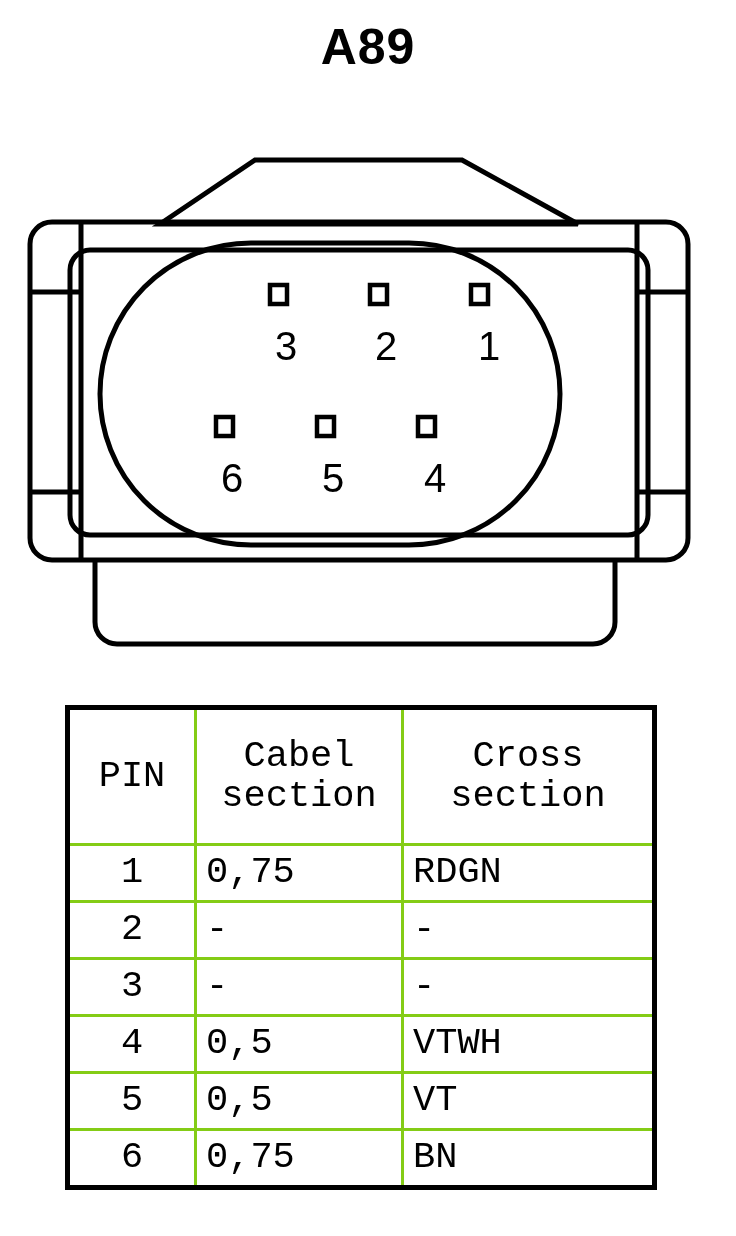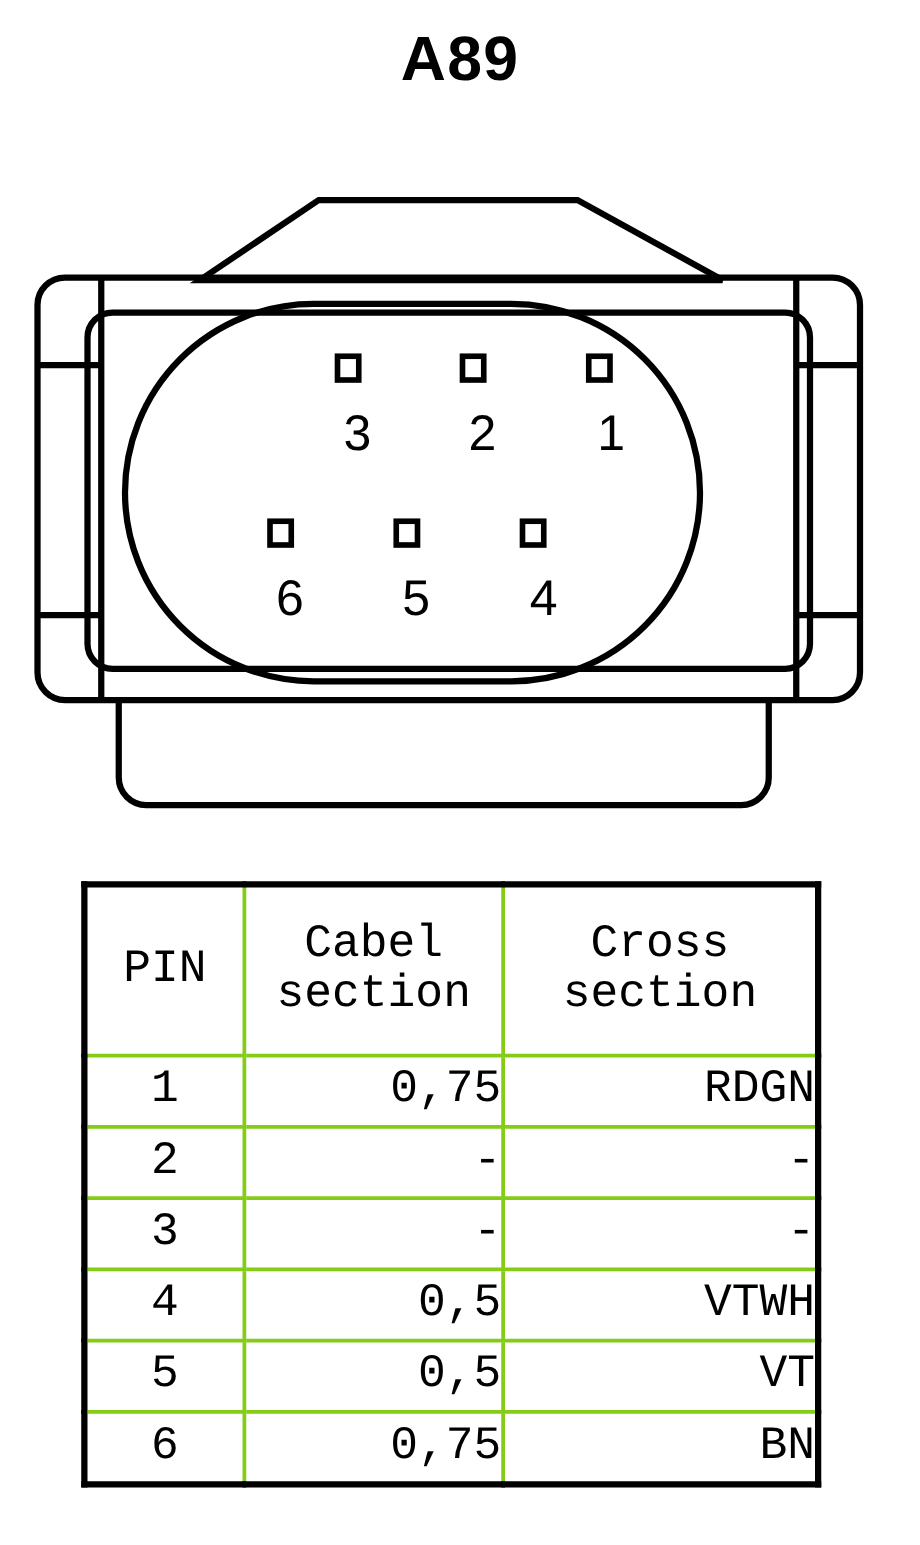--- a/index.html
+++ b/index.html
@@ -93,21 +93,21 @@
     display: block;
   }
   table.pinout tbody td {
     height: 54px;
     vertical-align: middle;
   }
   table.pinout td.pin-cell {
     text-align: center;
   }
   table.pinout td.val-cell {
-    text-align: right;
+    text-align: left;
     padding-left: 9px;
   }
 </style>
 </head>
 <body>
 
 <div id="page-title">A89</div>
 
 <div id="connector-diagram">
   <svg width="736" height="525" viewBox="0 0 736 525" xmlns="http://www.w3.org/2000/svg">

